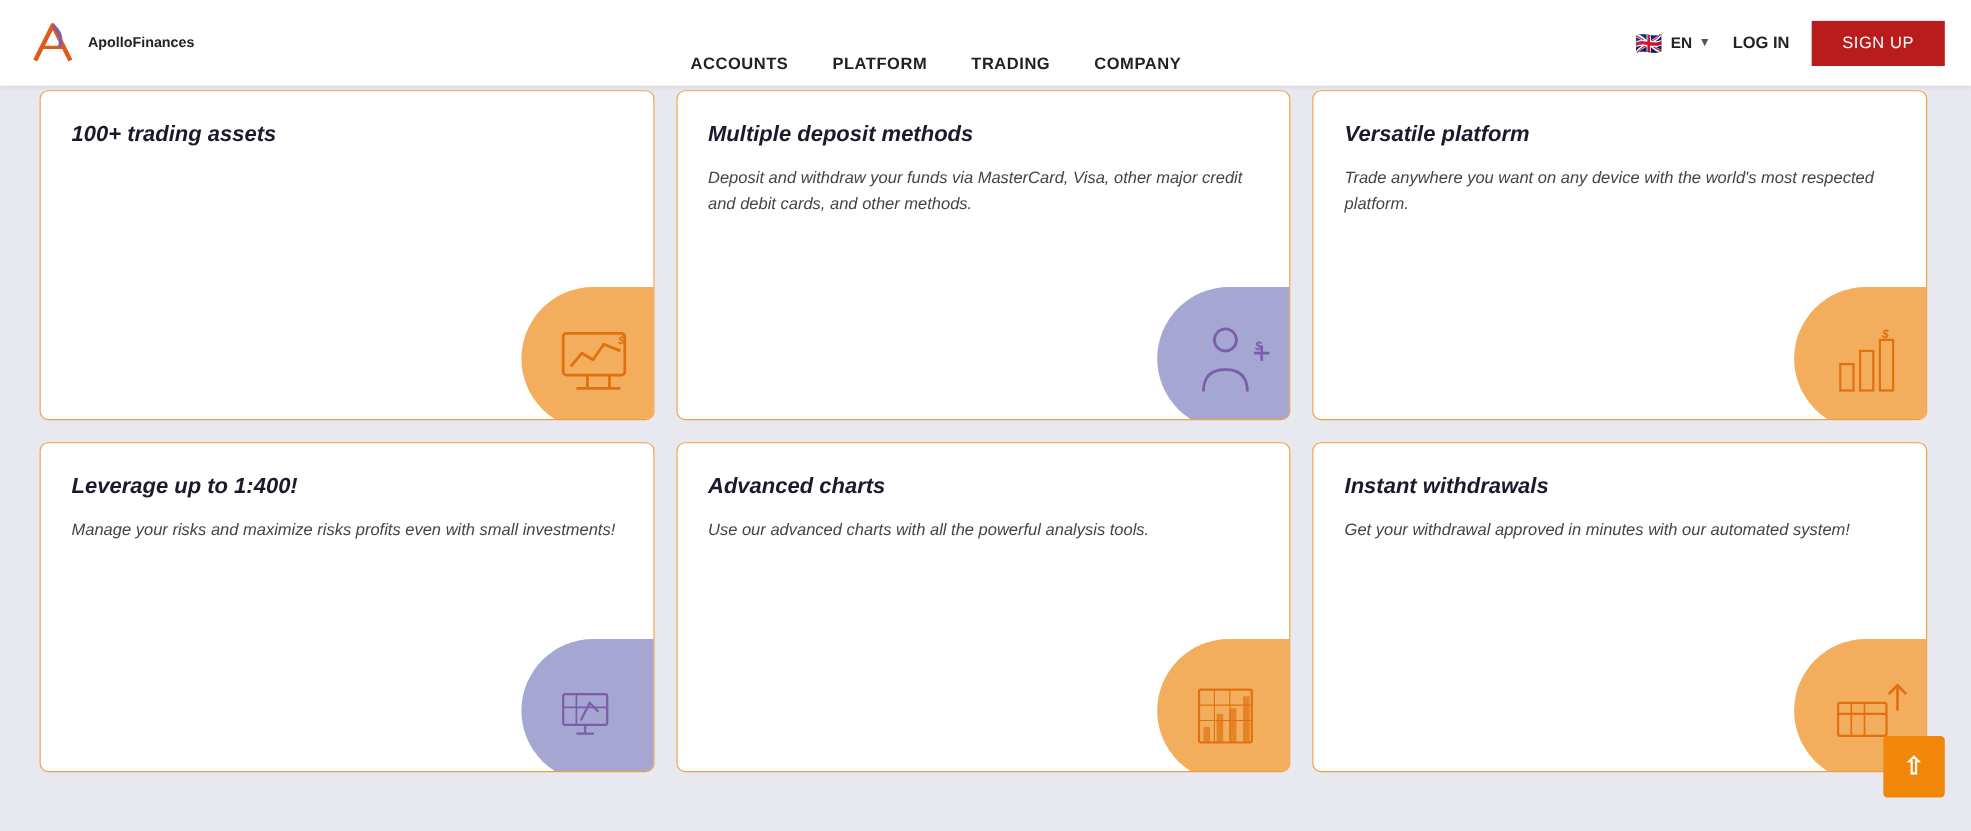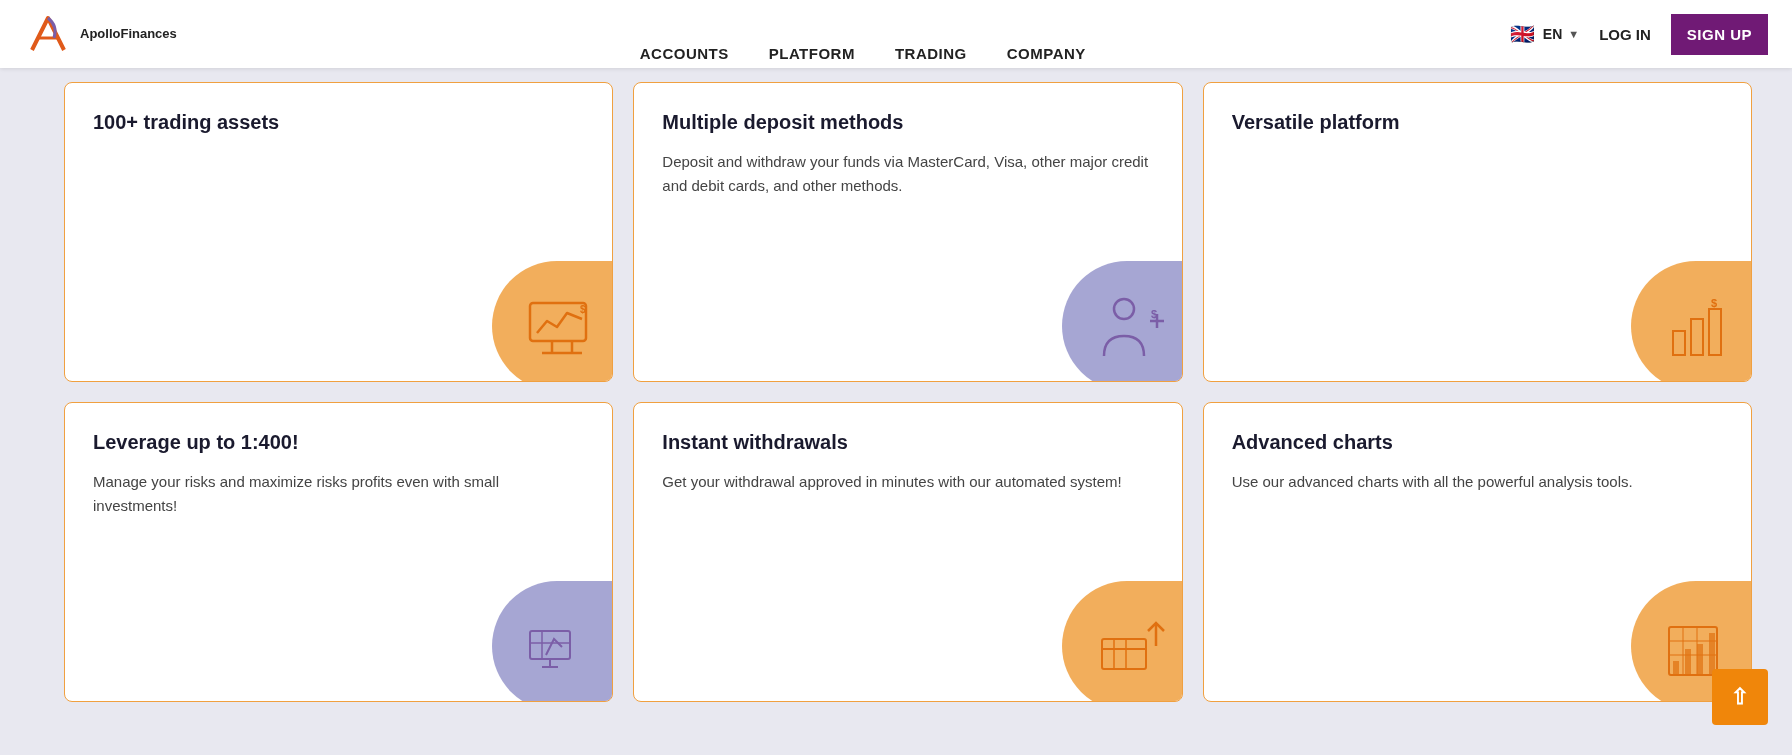--- a/index.html
+++ b/index.html
@@ -6,21 +6,21 @@
     body {
       font-family: Arial, sans-serif;
       background-color: #e8e8f0;
       min-height: 755px;
       overflow-x: hidden;
     }
 
     
     .navbar {
       background: #fff;
-      height: 68px;
+      height: 78px;
       display: flex;
       align-items: center;
       padding: 0 24px;
       position: fixed;
       top: 0; left: 0; right: 0;
       z-index: 100;
       box-shadow: 0 1px 4px rgba(0,0,0,0.1);
     }
     .navbar-logo {
       display: flex;
@@ -80,40 +80,41 @@
       font-size: 20px;
     }
     .login-btn {
       font-size: 15px;
       font-weight: 700;
       color: #222;
       text-decoration: none;
       cursor: pointer;
     }
     .signup-btn {
-      background: #701a75;
+      background: #b91c1c;
       color: #fff;
       font-size: 15px;
-      font-weight: 700;
-      padding: 12px 16px;
+      font-weight: 400;
+      padding: 12px 28px;
       border: none;
       cursor: pointer;
       letter-spacing: 0.5px;
       text-transform: uppercase;
     }
 
     
     .main-content {
       padding-top: 62px;
       background-color: #e8e8f0;
       min-height: 755px;
     }
 
     .cards-section {
-      padding: 20px 40px 20px 64px;
+      padding: 20px 40px 20px 36px;
+      font-style: italic;
     }
 
     .cards-grid {
       display: grid;
       grid-template-columns: repeat(3, 1fr);
       gap: 20px;
     }
 
     .card {
       background: #fff;
@@ -258,20 +259,21 @@
             <path d="M12 65 Q12 45 32 45 Q52 45 52 65" stroke="#7b5ea7" stroke-width="2.5" fill="none"></path>
             <line x1="58" y1="30" x2="72" y2="30" stroke="#7b5ea7" stroke-width="2.5"></line>
             <line x1="65" y1="23" x2="65" y2="37" stroke="#7b5ea7" stroke-width="2.5"></line>
             <text x="59" y="27" font-size="11" fill="#7b5ea7" font-weight="bold">$</text>
           </svg>
         </div>
       </div>
 
       <div class="card">
         <div class="card-title">Versatile platform</div>
+        <div class="card-desc">Trade anywhere you want on any device with the world's most respected platform.</div>
         <div class="blob-orange"></div>
         <div class="card-icon">
           <svg viewBox="0 0 80 80" fill="none" xmlns="http://www.w3.org/2000/svg">
             <rect x="12" y="40" width="12" height="24" stroke="#e07010" stroke-width="2" fill="none"></rect>
             <rect x="30" y="28" width="12" height="36" stroke="#e07010" stroke-width="2" fill="none"></rect>
             <rect x="48" y="18" width="12" height="46" stroke="#e07010" stroke-width="2" fill="none"></rect>
             <text x="50" y="16" font-size="11" fill="#e07010" font-weight="bold">$</text>
           </svg>
         </div>
       </div>
@@ -284,36 +286,20 @@
         <div class="card-desc">Manage your risks and maximize risks profits even with small investments!</div>
         <div class="blob-purple"></div>
         <div class="card-icon">
           <svg viewBox="0 0 80 80" fill="none" xmlns="http://www.w3.org/2000/svg">
             <rect x="8" y="20" width="40" height="28" rx="2" stroke="#7b5ea7" stroke-width="2" fill="none"></rect>
             <line x1="8" y1="32" x2="48" y2="32" stroke="#7b5ea7" stroke-width="1.5"></line>
             <line x1="20" y1="20" x2="20" y2="48" stroke="#7b5ea7" stroke-width="1.5"></line>
             <polyline points="24,44 32,28 40,36" stroke="#7b5ea7" stroke-width="2" fill="none"></polyline>
             <line x1="28" y1="48" x2="28" y2="56" stroke="#7b5ea7" stroke-width="2"></line>
             <line x1="20" y1="56" x2="36" y2="56" stroke="#7b5ea7" stroke-width="2"></line>
-          </svg>
-        </div>
-      </div>
-
-      <div class="card">
-        <div class="card-title">Instant withdrawals</div>
-        <div class="card-desc">Get your withdrawal approved in minutes with our automated system!</div>
-        <div class="blob-orange"></div>
-        <div class="card-icon">
-          <svg viewBox="0 0 80 80" fill="none" xmlns="http://www.w3.org/2000/svg">
-            <rect x="10" y="28" width="44" height="30" rx="2" stroke="#e07010" stroke-width="2" fill="none"></rect>
-            <line x1="10" y1="38" x2="54" y2="38" stroke="#e07010" stroke-width="2"></line>
-            <line x1="22" y1="28" x2="22" y2="58" stroke="#e07010" stroke-width="1.5"></line>
-            <line x1="34" y1="28" x2="34" y2="58" stroke="#e07010" stroke-width="1.5"></line>
-            <polyline points="56,20 64,12 72,20" stroke="#e07010" stroke-width="2.5" fill="none"></polyline>
-            <line x1="64" y1="12" x2="64" y2="35" stroke="#e07010" stroke-width="2.5"></line>
           </svg>
         </div>
       </div>
 
       <div class="card">
         <div class="card-title">Advanced charts</div>
         <div class="card-desc">Use our advanced charts with all the powerful analysis tools.</div>
         <div class="blob-orange"></div>
         <div class="card-icon">
           <svg viewBox="0 0 80 80" fill="none" xmlns="http://www.w3.org/2000/svg">
@@ -323,19 +309,35 @@
             <line x1="22" y1="16" x2="22" y2="64" stroke="#e07010" stroke-width="1"></line>
             <line x1="36" y1="16" x2="36" y2="64" stroke="#e07010" stroke-width="1"></line>
             <rect x="12" y="50" width="6" height="14" fill="#e07010" opacity="0.7"></rect>
             <rect x="24" y="38" width="6" height="26" fill="#e07010" opacity="0.7"></rect>
             <rect x="36" y="33" width="6" height="31" fill="#e07010" opacity="0.7"></rect>
             <rect x="48" y="22" width="6" height="42" fill="#e07010" opacity="0.7"></rect>
           </svg>
         </div>
       </div>
 
+      <div class="card">
+        <div class="card-title">Instant withdrawals</div>
+        <div class="card-desc">Get your withdrawal approved in minutes with our automated system!</div>
+        <div class="blob-orange"></div>
+        <div class="card-icon">
+          <svg viewBox="0 0 80 80" fill="none" xmlns="http://www.w3.org/2000/svg">
+            <rect x="10" y="28" width="44" height="30" rx="2" stroke="#e07010" stroke-width="2" fill="none"></rect>
+            <line x1="10" y1="38" x2="54" y2="38" stroke="#e07010" stroke-width="2"></line>
+            <line x1="22" y1="28" x2="22" y2="58" stroke="#e07010" stroke-width="1.5"></line>
+            <line x1="34" y1="28" x2="34" y2="58" stroke="#e07010" stroke-width="1.5"></line>
+            <polyline points="56,20 64,12 72,20" stroke="#e07010" stroke-width="2.5" fill="none"></polyline>
+            <line x1="64" y1="12" x2="64" y2="35" stroke="#e07010" stroke-width="2.5"></line>
+          </svg>
+        </div>
+      </div>
+
     </div>
   </div>
 </div>
 
 <button class="back-to-top">
   <span>⇧</span>
 </button>
 
 </body></html>

